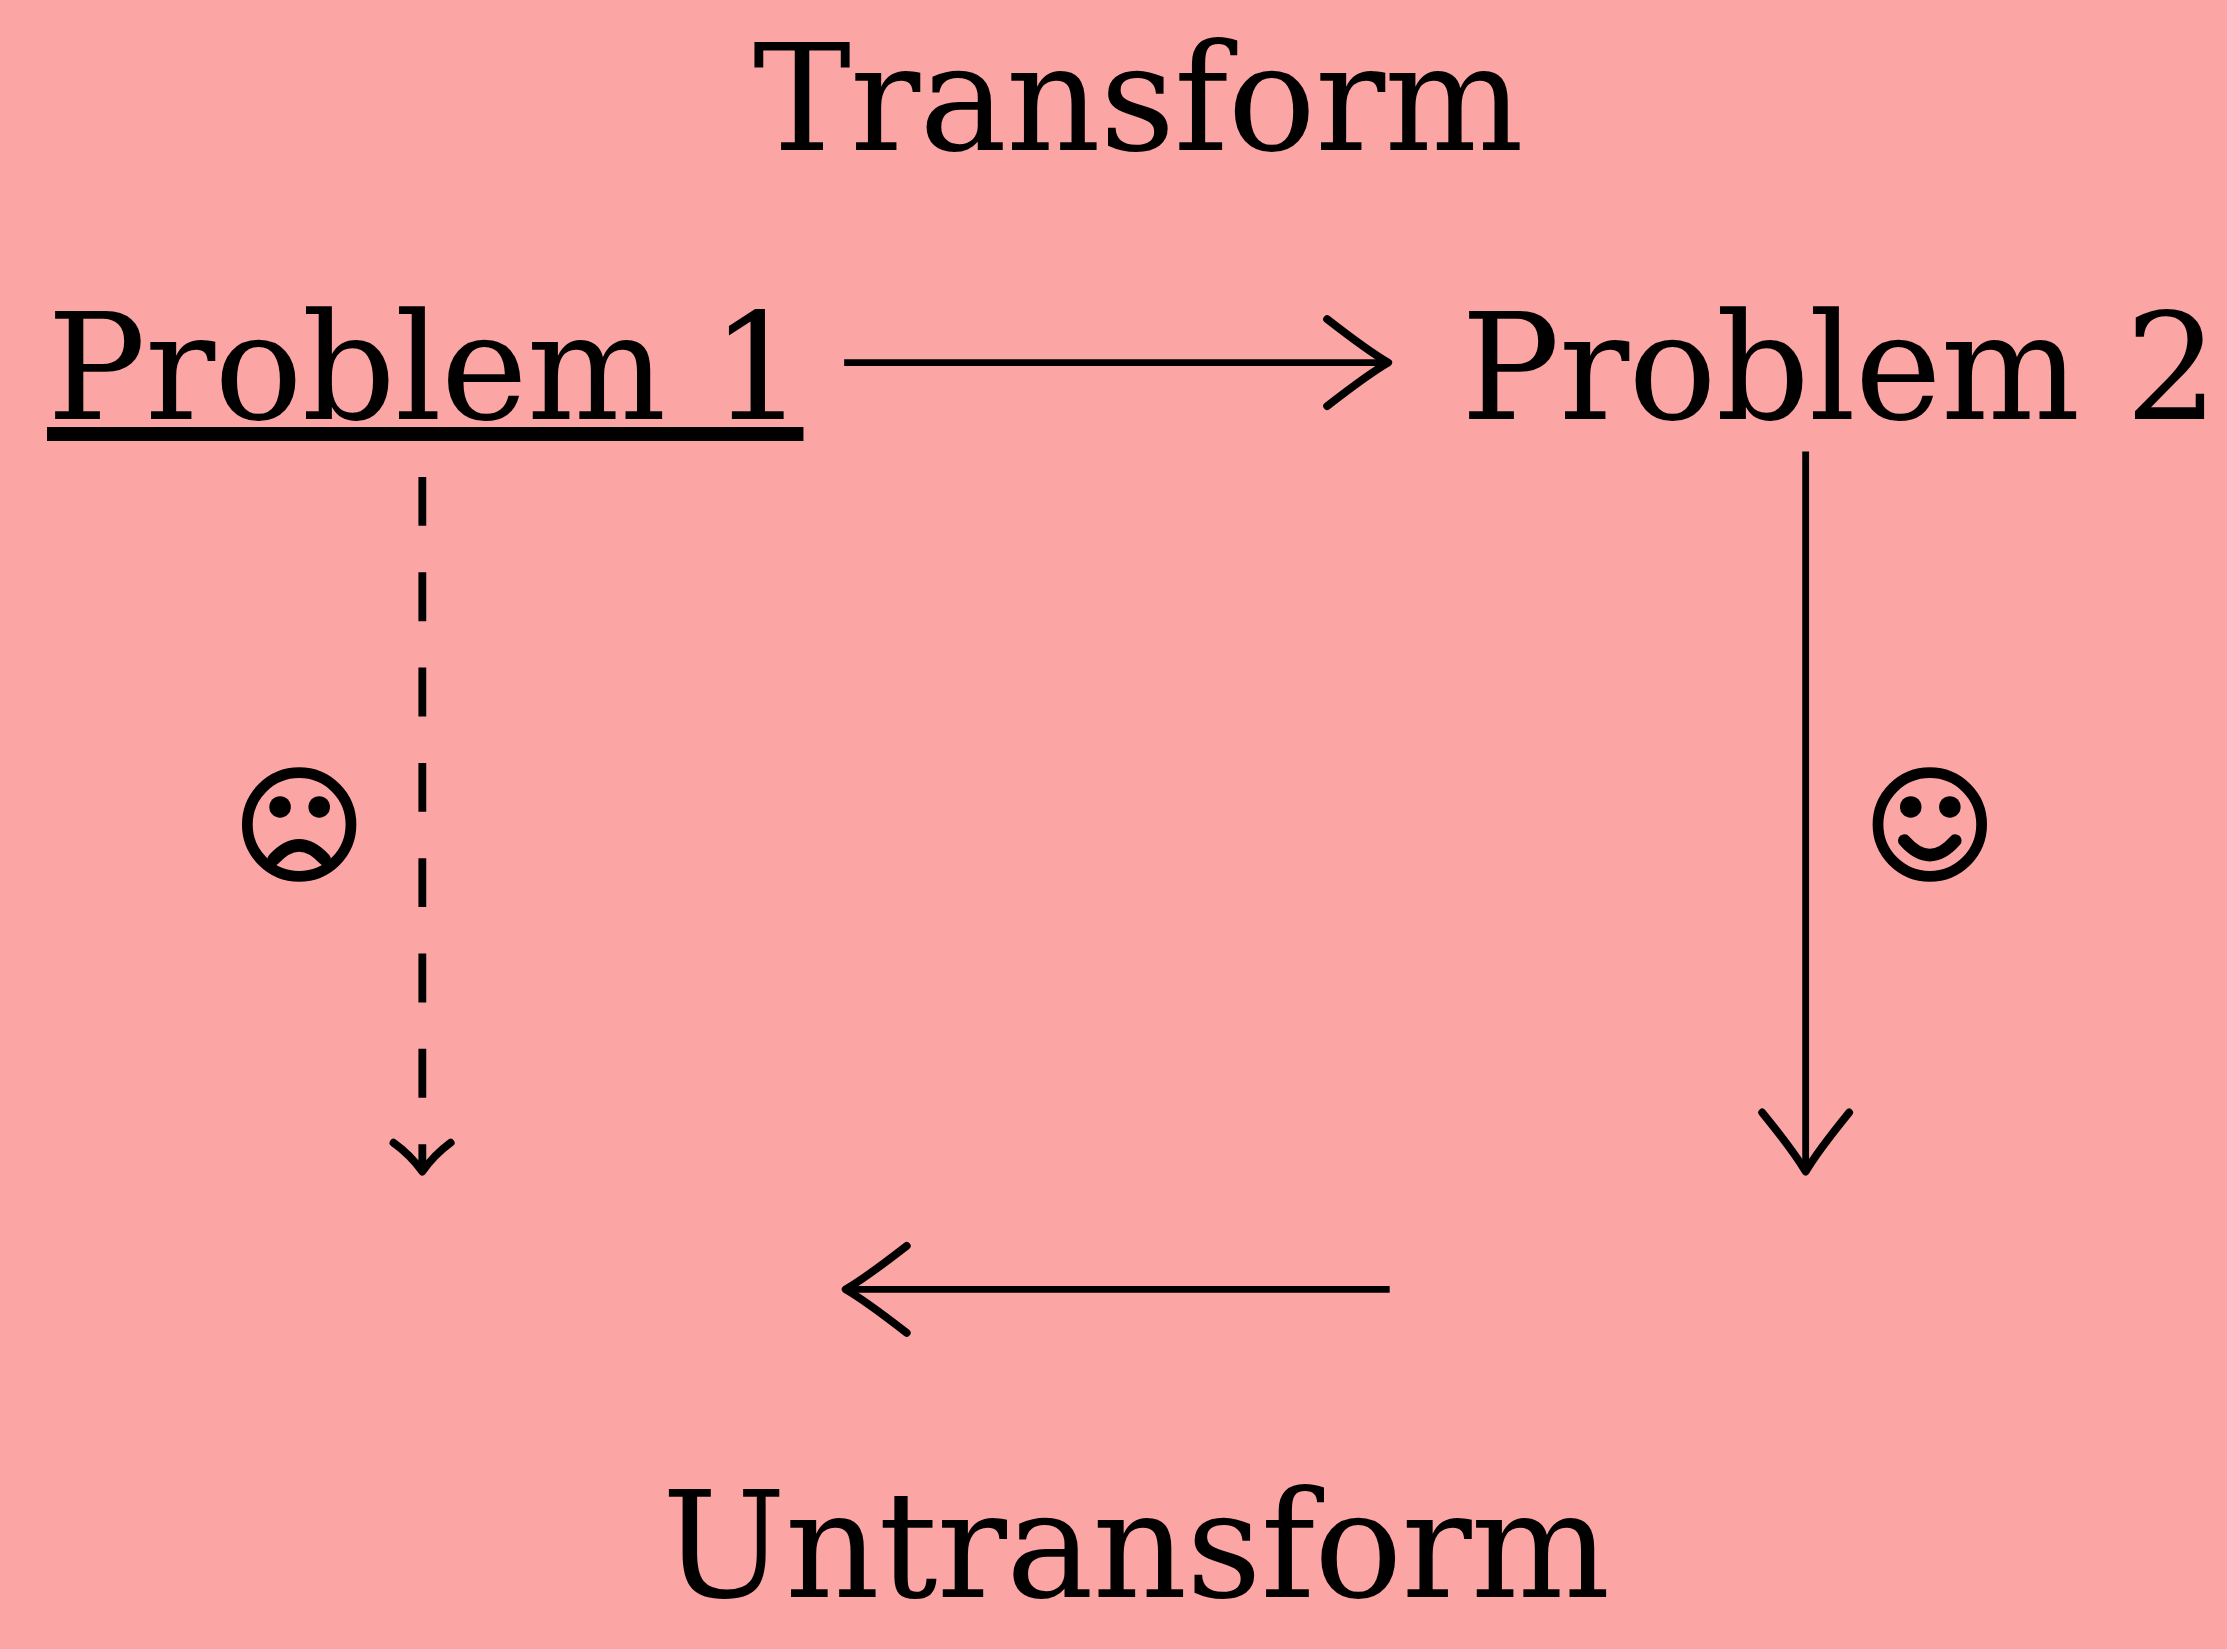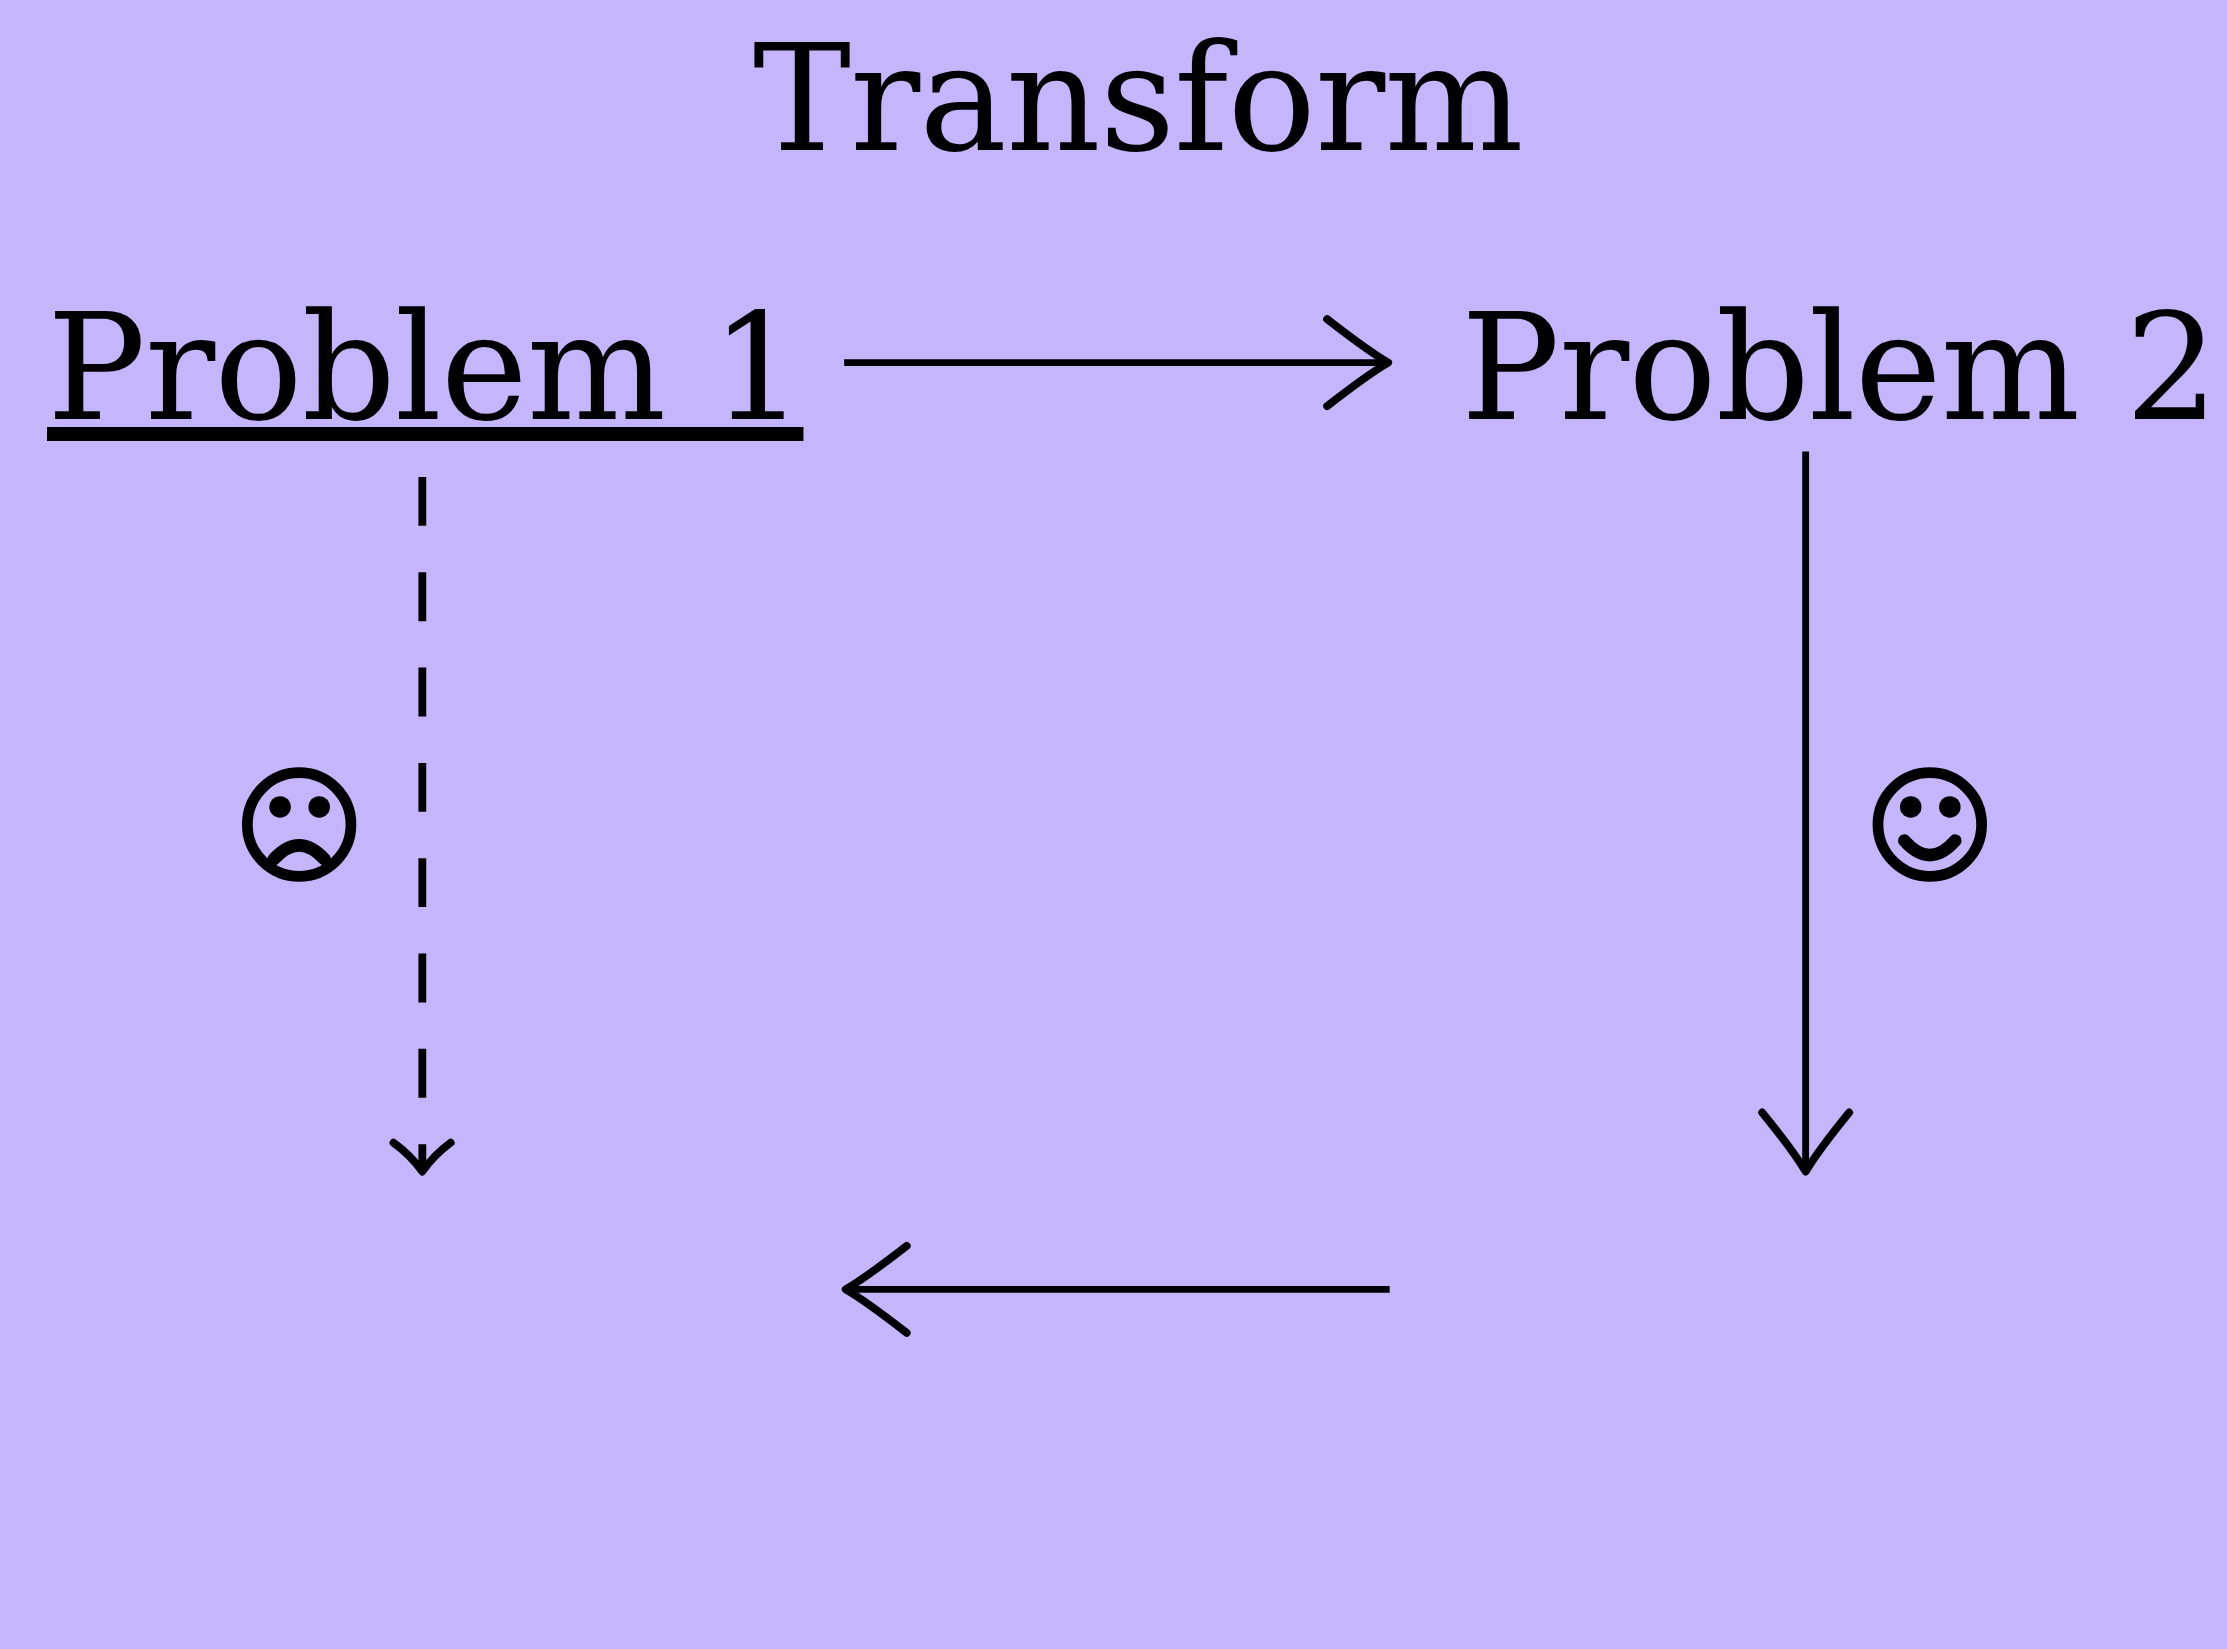--- a/index.html
+++ b/index.html
@@ -5,21 +5,21 @@
 <style>
   html, body {
     margin: 0;
     padding: 0;
     background: #ffffff;
   }
   #stage {
     position: relative;
     width: 2227px;
     height: 1650px;
-    background: #c4b5fd;
+    background: #fca5a5;
     overflow: hidden;
     font-family: "DejaVu Serif", "Liberation Serif", serif;
     color: #000000;
   }
   .node-label {
     position: absolute;
     font-family: "DejaVu Serif", "Liberation Serif", serif;
     font-size: 147px;
     line-height: 1;
     color: #000000;
@@ -83,20 +83,21 @@
 <div id="stage">
 
   <div class="node-label" id="caption-transform">Transform</div>
 
   <div class="node-label" id="label-problem-1">Problem 1</div>
 
   <div class="node-label" id="label-problem-2">Problem 2</div>
 
 
 
+  <div class="node-label" id="caption-untransform">Untransform</div>
 
   <svg class="svg-layer" viewBox="0 0 4556 3374" xmlns="http://www.w3.org/2000/svg">
 
     <g>
       <line class="stroke-solid" x1="1727" y1="741" x2="2832" y2="741"></line>
       <path class="barb" d="M 2715 652 Q 2800 718 2840 741 Q 2800 764 2715 830"></path>
     </g>
 
     <g>
       <line class="stroke-solid" x1="3694" y1="923" x2="3694" y2="2388"></line>

